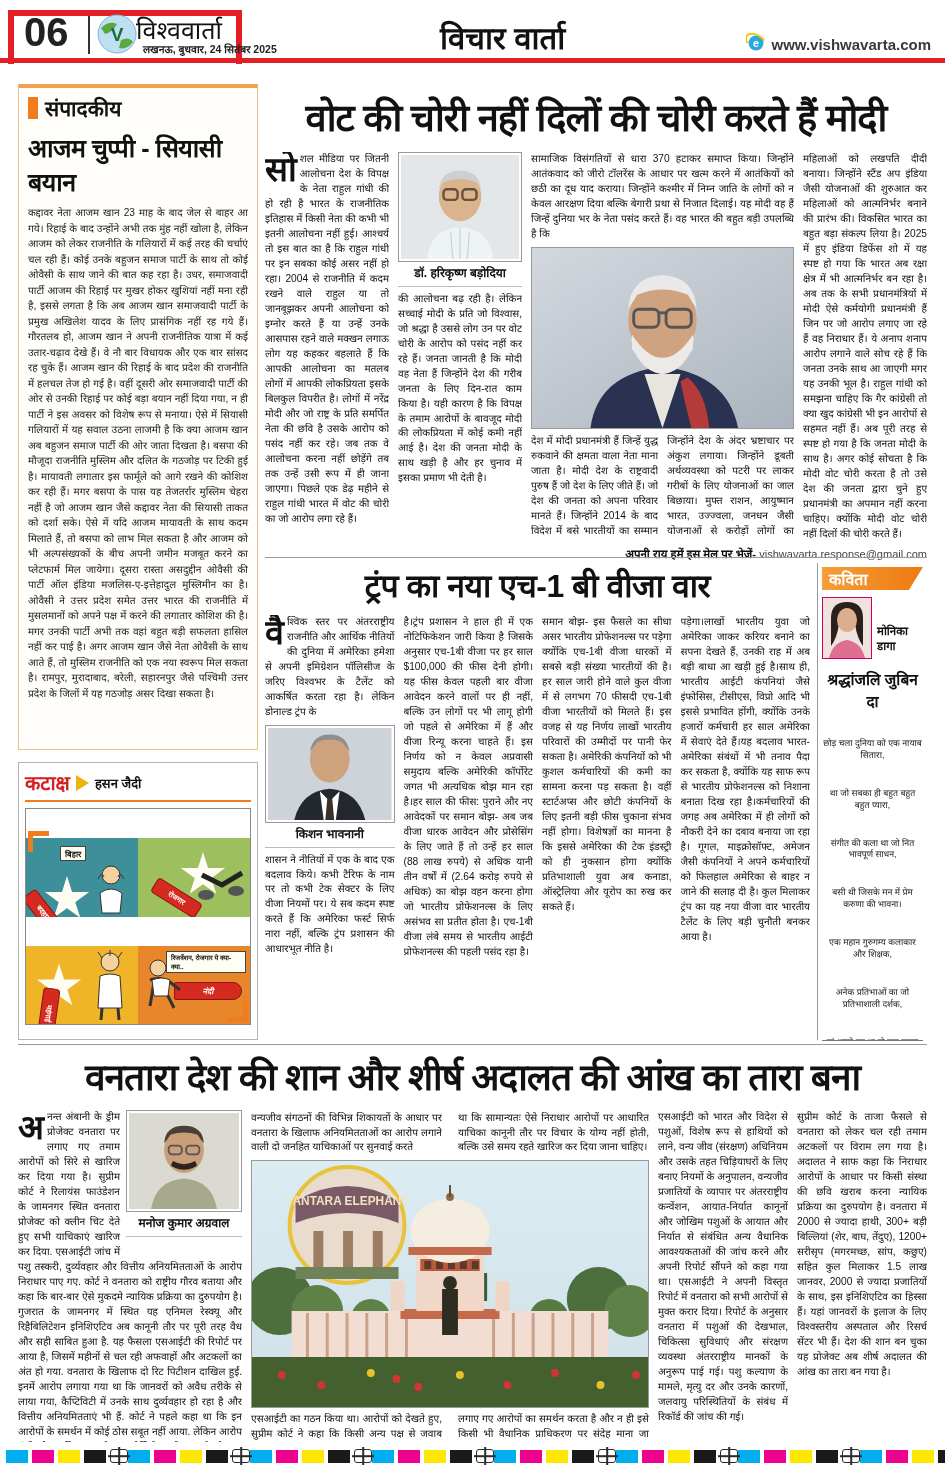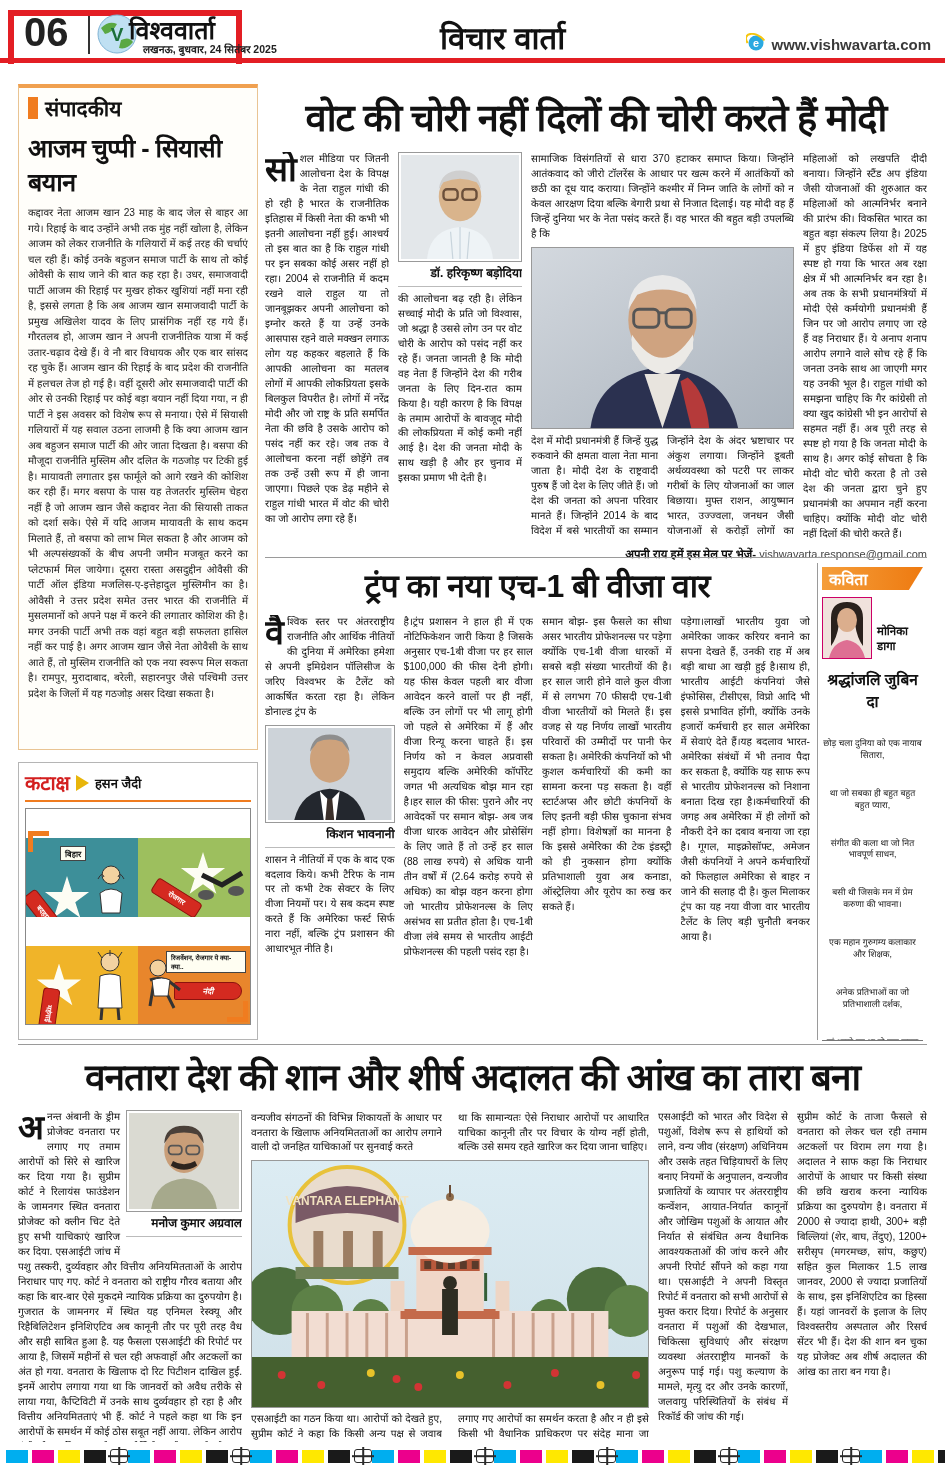--- a/index.html
+++ b/index.html
@@ -5,21 +5,21 @@
   html,body{margin:0;padding:0;background:#fff;}
   #page{position:relative;width:945px;height:1474px;background:#fff;overflow:hidden;
         font-family:"Liberation Sans","DejaVu Sans",sans-serif;color:#111;}
   
   .red-frame{position:absolute;left:8px;top:10px;width:222px;height:48px;
              border:6px solid #e31e24;border-bottom:none;}
   .page-rule{position:absolute;left:0;top:58px;width:945px;height:5px;background:#e31e24;}
   .page-num{position:absolute;left:24px;top:10px;font-size:40px;font-weight:bold;color:#222;}
   .hdr-div{position:absolute;left:88px;top:16px;width:2px;height:38px;background:#333;}
   .logo{position:absolute;left:97px;top:14px;width:40px;height:40px;}
-  .masthead{position:absolute;left:129px;top:12px;font-size:25px;font-weight:bold;color:#111;}
+  .masthead{position:absolute;left:136px;top:12px;font-size:25px;font-weight:normal;color:#111;}
   .dateline{position:absolute;left:143px;top:42px;font-size:10.5px;font-weight:bold;color:#222;}
   .section-title{position:absolute;left:440px;top:16px;font-size:31px;font-weight:bold;}
   .website{position:absolute;right:14px;top:33px;font-size:15px;font-weight:bold;color:#3a3a3a;
            display:flex;align-items:center;gap:5px;text-decoration:none;}
   
   .editorial-box{position:absolute;left:18px;top:84px;width:240px;height:666px;
     border:1px solid #e9c493;border-top:4px solid #f0a050;background:#fffefa;
     padding:6px 9px;box-sizing:border-box;overflow:hidden;}
   .section-head{display:flex;align-items:center;gap:7px;}
   .orange-sq{width:10px;height:22px;background:#f07c1f;}
@@ -51,21 +51,21 @@
   .corner{position:absolute;width:16px;height:16px;}
   .corner.tl{left:2px;top:22px;border-left:5px solid #f07c1f;border-top:5px solid #f07c1f;}
   .corner.br{right:2px;bottom:2px;border-right:5px solid #f07c1f;border-bottom:5px solid #f07c1f;}
   
   .main-art{position:absolute;left:265px;top:90px;width:662px;}
   .main-headline{font-size:38px;font-weight:800;text-align:center;letter-spacing:-1px;white-space:nowrap;}
   .art-body{display:flex;gap:9px;margin-top:10px;height:386px;overflow:hidden;}
   .col{flex:1;font-size:10.2px;line-height:1.47;text-align:justify;overflow:hidden;}
   .author-card{border:1px solid #999;padding:2px;background:#fff;}
   .author-card svg{display:block;width:100%;height:104px;}
-  .author-name{font-size:12px;font-weight:bold;text-align:right;padding:3px 0;border-bottom:1px solid #bbb;margin-bottom:5px;}
+  .author-name{font-size:12px;font-weight:bold;text-align:center;padding:3px 0;border-bottom:1px solid #bbb;margin-bottom:5px;}
   .center-col{flex:2.12;display:flex;flex-direction:column;gap:5px;overflow:hidden;}
   .center-top{font-size:10.2px;line-height:1.47;text-align:justify;}
   .photo-frame{border:1px solid #999;}
   .photo-frame svg{display:block;width:100%;height:180px;}
   .center-bottom{display:flex;gap:9px;flex:1;overflow:hidden;}
   .dropcap{float:left;font-size:34px;line-height:0.9;font-weight:800;padding:2px 3px 0 0;}
   .email-row{margin-top:8px;text-align:right;font-size:11.5px;}
   .email-row .lbl{font-weight:bold;}
   .email-row a{color:#444;text-decoration:none;font-size:11px;}
   .hdiv{position:absolute;background:#9a9a9a;}

